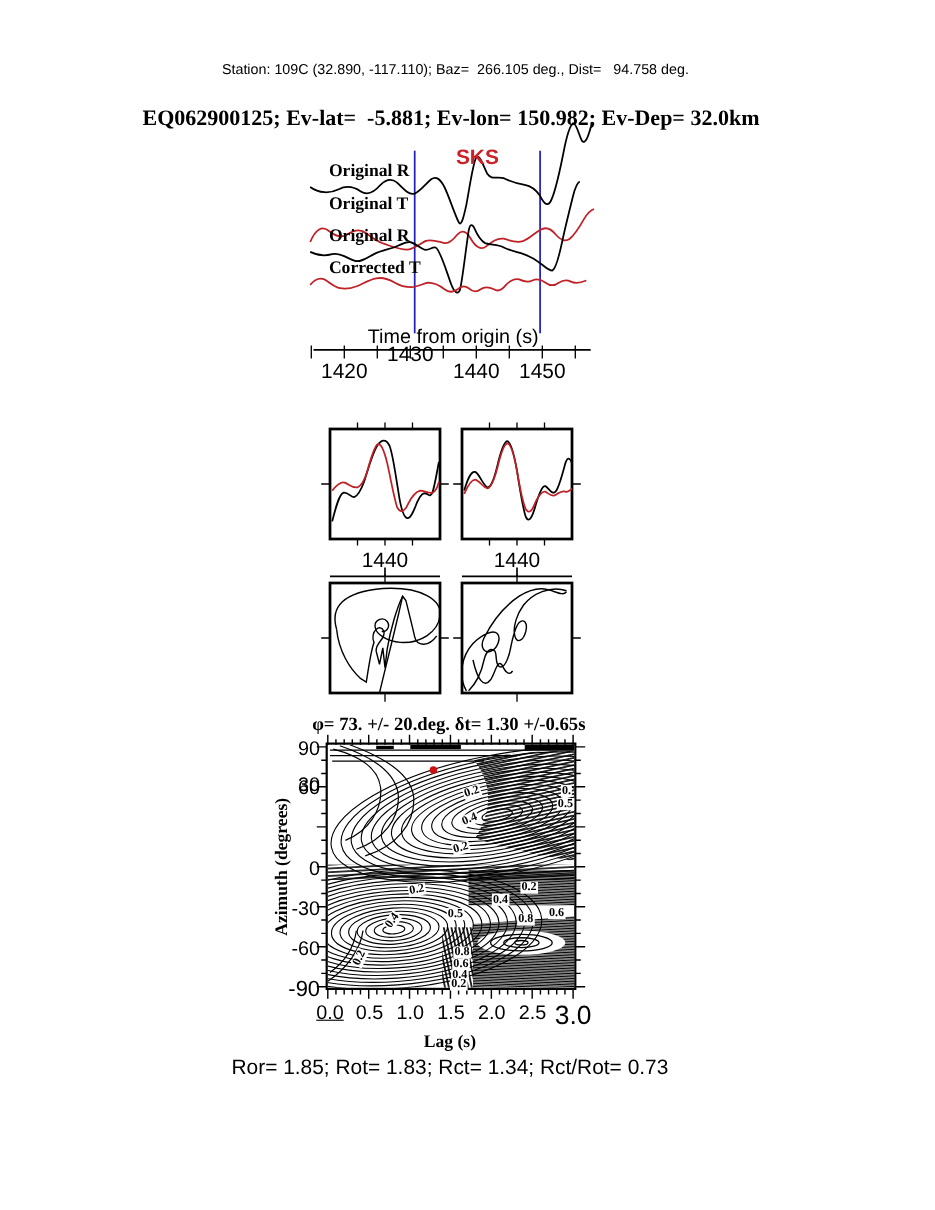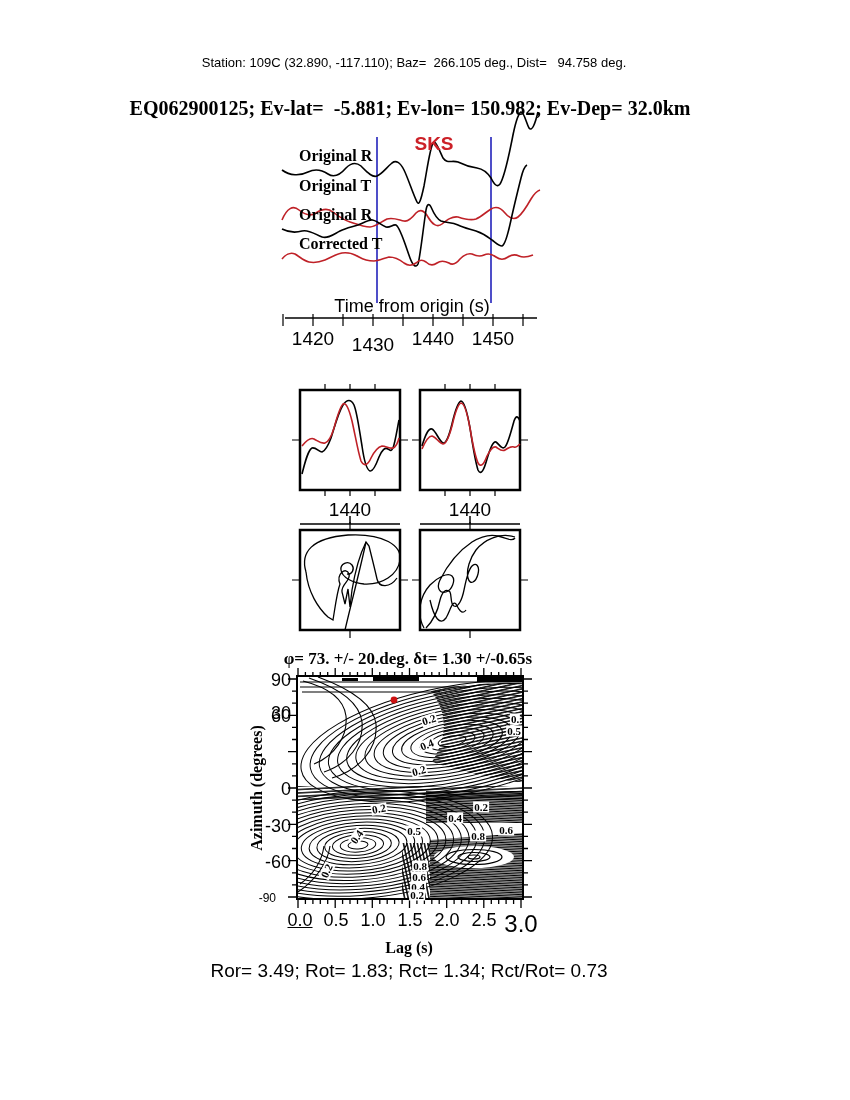--- a/index.html
+++ b/index.html
@@ -153,49 +153,49 @@
 
 <div class="t" style="left:434px;top:134px;transform:translateX(-50%);font-size:19px;font-weight:bold;color:#cc2128;">SKS</div>
 
 <div class="t serifb" style="left:299px;top:147px;font-size:16px;">Original R</div>
 <div class="t serifb" style="left:299px;top:177px;font-size:16px;">Original T</div>
 <div class="t serifb" style="left:299px;top:206px;font-size:16px;">Original R</div>
 <div class="t serifb" style="left:299px;top:235px;font-size:16px;">Corrected T</div>
 
 <div class="t" style="left:412px;top:297px;transform:translateX(-50%);font-size:18px;">Time from origin (s)</div>
 <div class="t" style="left:313px;top:329px;transform:translateX(-50%);font-size:19px;">1420</div>
-<div class="t" style="left:373px;top:335px;transform:translateX(-50%);font-size:19px;">1430</div>
+<div class="t" style="left:373px;top:313px;transform:translateX(-50%);font-size:19px;">1430</div>
 <div class="t" style="left:433px;top:329px;transform:translateX(-50%);font-size:19px;">1440</div>
 <div class="t" style="left:493px;top:329px;transform:translateX(-50%);font-size:19px;">1450</div>
 
 <div class="t" style="left:350px;top:500px;transform:translateX(-50%);font-size:19px;">1440</div>
 <div class="t" style="left:470px;top:500px;transform:translateX(-50%);font-size:19px;">1440</div>
 
 <div class="t serifb" style="left:408px;top:650px;transform:translateX(-50%);font-size:17px;">φ= 73. +/- 20.deg. δt= 1.30 +/-0.65s</div>
 <div class="t serifb" style="left:257px;top:788px;transform:translate(-50%,-50%) rotate(-90deg);font-size:16px;">Azimuth (degrees)</div>
 
 <div class="t ytick" style="left:291px;top:681px;font-size:18px;">90</div>
 <div class="t ytick" style="left:291px;top:717px;font-size:18px;">60</div>
 <div class="t ytick" style="left:291px;top:714px;font-size:18px;">30</div>
 <div class="t ytick" style="left:291px;top:790px;font-size:18px;">0</div>
 <div class="t ytick" style="left:291px;top:827px;font-size:18px;">-30</div>
 <div class="t ytick" style="left:291px;top:863px;font-size:18px;">-60</div>
-<div class="t ytick" style="left:276px;top:899px;font-size:12px;">-90</div>
+<div class="t ytick" style="left:291px;top:899px;font-size:20px;">-90</div>
 
 <div class="t" style="left:300px;top:911px;transform:translateX(-50%);font-size:18px;text-decoration:underline;">0.0</div>
 <div class="t" style="left:336px;top:911px;transform:translateX(-50%);font-size:18px;">0.5</div>
 <div class="t" style="left:373px;top:911px;transform:translateX(-50%);font-size:18px;">1.0</div>
 <div class="t" style="left:410px;top:911px;transform:translateX(-50%);font-size:18px;">1.5</div>
 <div class="t" style="left:447px;top:911px;transform:translateX(-50%);font-size:18px;">2.0</div>
 <div class="t" style="left:484px;top:911px;transform:translateX(-50%);font-size:18px;">2.5</div>
 <div class="t" style="left:521px;top:911px;transform:translateX(-50%);font-size:24px;">3.0</div>
 
 <div class="t serifb" style="left:409px;top:939px;transform:translateX(-50%);font-size:16px;">Lag (s)</div>
 
-<div class="t" style="left:409px;top:961px;transform:translateX(-50%);font-size:19px;">Ror= 3.49; Rot= 1.83; Rct= 1.34; Rct/Rot= 0.73</div>
+<div class="t" style="left:409px;top:961px;transform:translateX(-50%);font-size:19px;">Ror= 1.85; Rot= 1.83; Rct= 1.34; Rct/Rot= 0.73</div>
 
 <span class="clab" style="left:429px;top:720px;transform:translate(-50%,-50%) rotate(-18deg);">0.2</span>
 <span class="clab" style="left:427px;top:745px;transform:translate(-50%,-50%) rotate(-22deg);">0.4</span>
 <span class="clab" style="left:419px;top:771px;transform:translate(-50%,-50%) rotate(-15deg);">0.2</span>
 <span class="clab" style="left:515px;top:719px;transform:translate(-50%,-50%);">0.</span>
 <span class="clab" style="left:514px;top:731px;transform:translate(-50%,-50%);">0.5</span>
 <span class="clab" style="left:379px;top:809px;transform:translate(-50%,-50%) rotate(-10deg);">0.2</span>
 <span class="clab" style="left:481px;top:807px;transform:translate(-50%,-50%);">0.2</span>
 <span class="clab" style="left:455px;top:818px;transform:translate(-50%,-50%);">0.4</span>
 <span class="clab" style="left:414px;top:831px;transform:translate(-50%,-50%);">0.5</span>

